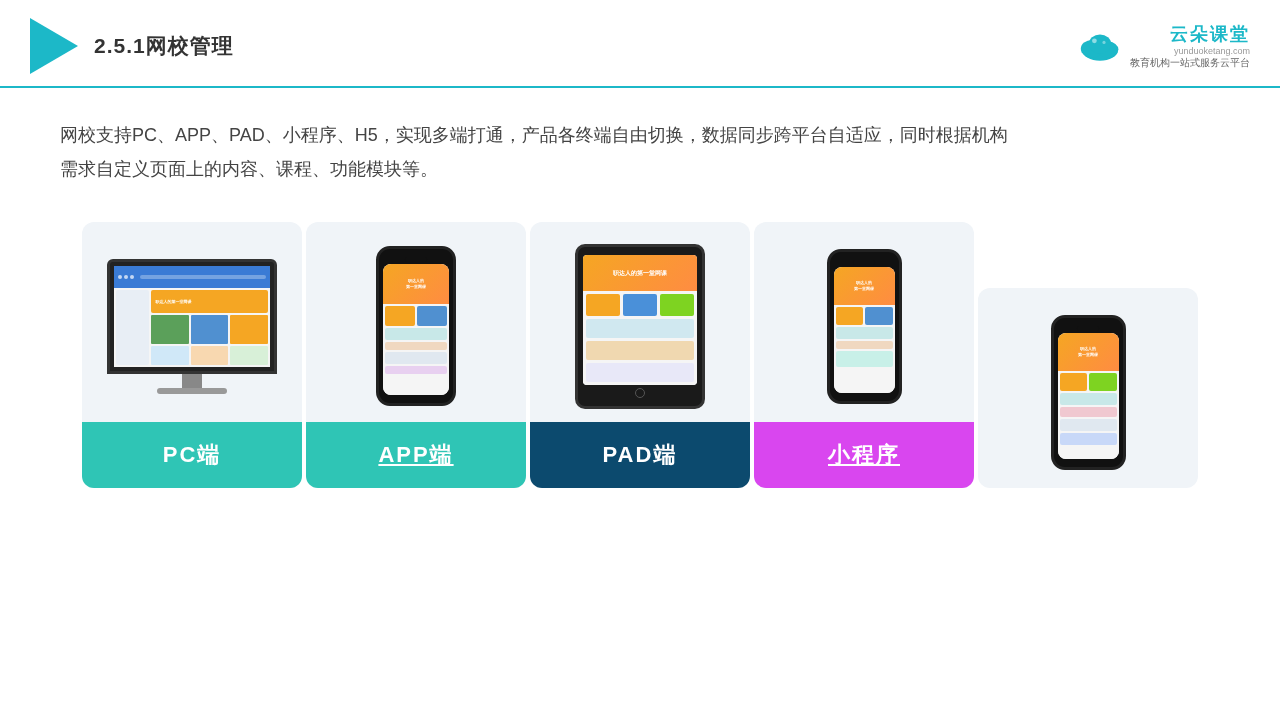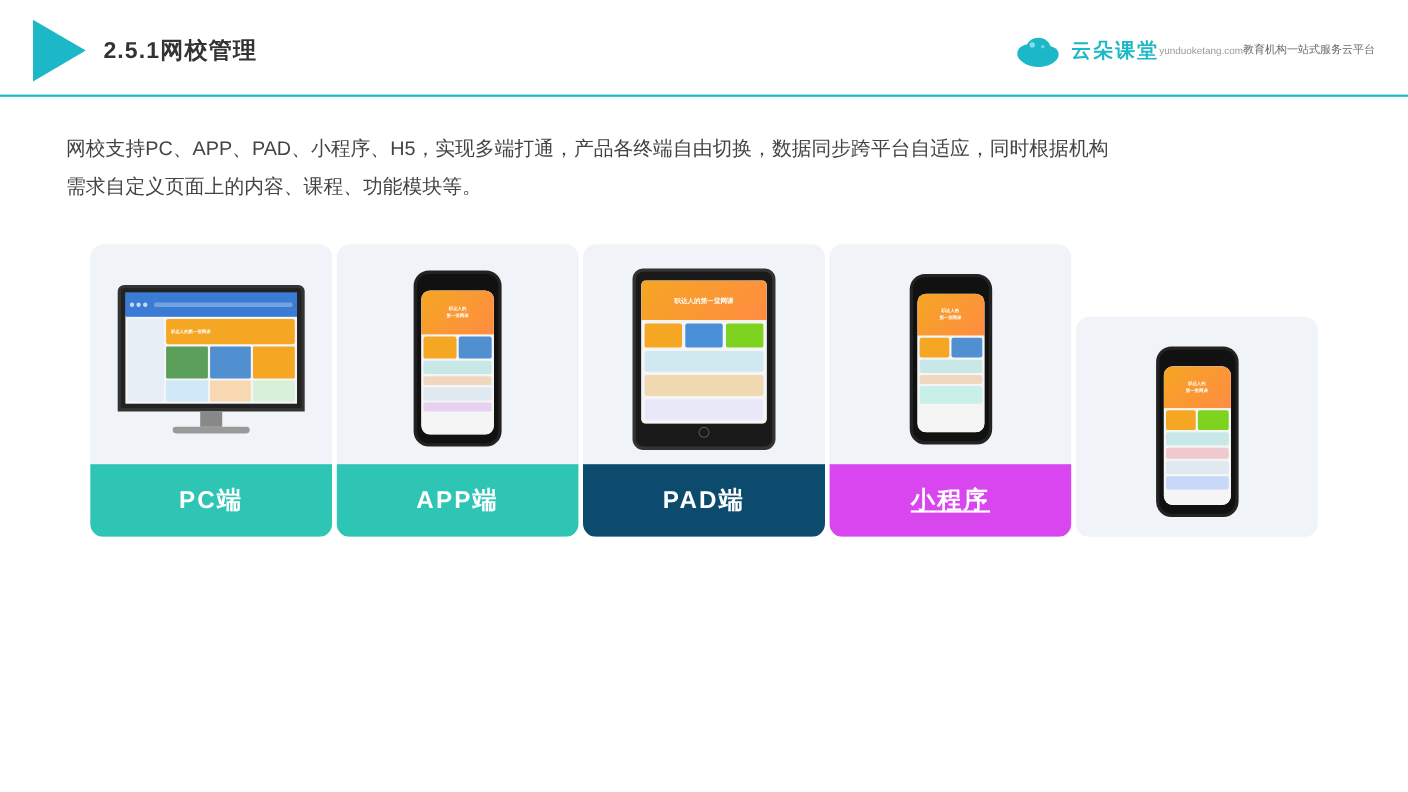--- a/index.html
+++ b/index.html
@@ -48,22 +48,22 @@
       display: flex;
       align-items: center;
       gap: 6px;
     }
     .cloud-icon {
       width: 48px;
       height: 36px;
     }
     .brand-text {
       display: flex;
-      flex-direction: row;
-      align-items: center;
+      flex-direction: column;
+      align-items: flex-end;
     }
     .brand-name {
       font-size: 18px;
       color: #1cb8c8;
       font-weight: bold;
       letter-spacing: 2px;
     }
     .brand-subtitle {
       font-size: 10px;
       color: #666;
@@ -292,21 +292,21 @@
     .tablet-home-btn {
       width: 10px;
       height: 10px;
       border-radius: 50%;
       border: 1px solid #555;
       margin-top: 3px;
     }
 
     
     .card:nth-child(1) .card-label { background: #2fc5b5; }
-    .card:nth-child(2) .card-label { background: #2fc5b5; }
+    .card:nth-child(2) .card-label { background: #2fc5b5; text-decoration: underline; }
     .card:nth-child(3) .card-label { background: #0c4a6e; }
     .card:nth-child(4) .card-label { background: #d946ef; text-decoration: underline; }
     .card:nth-child(5) .card-label { background: #3abcb0; }
   </style>
 </head>
 <body>
 
 <div class="header">
   <div class="header-left">
     <div class="logo-triangle"></div>

